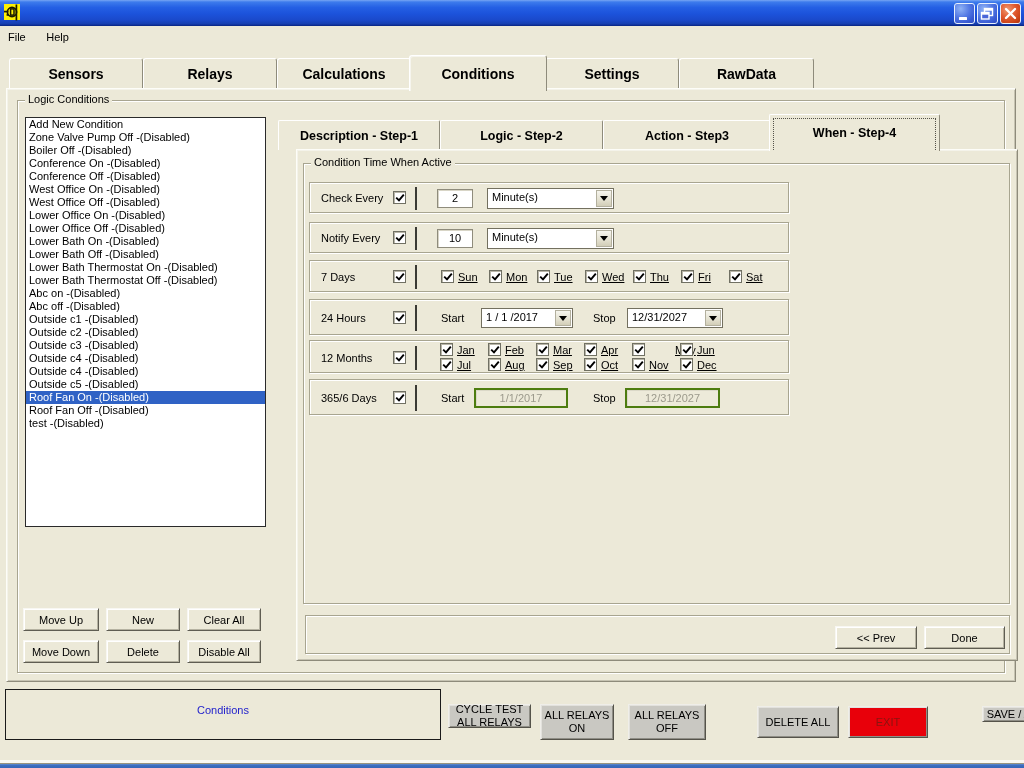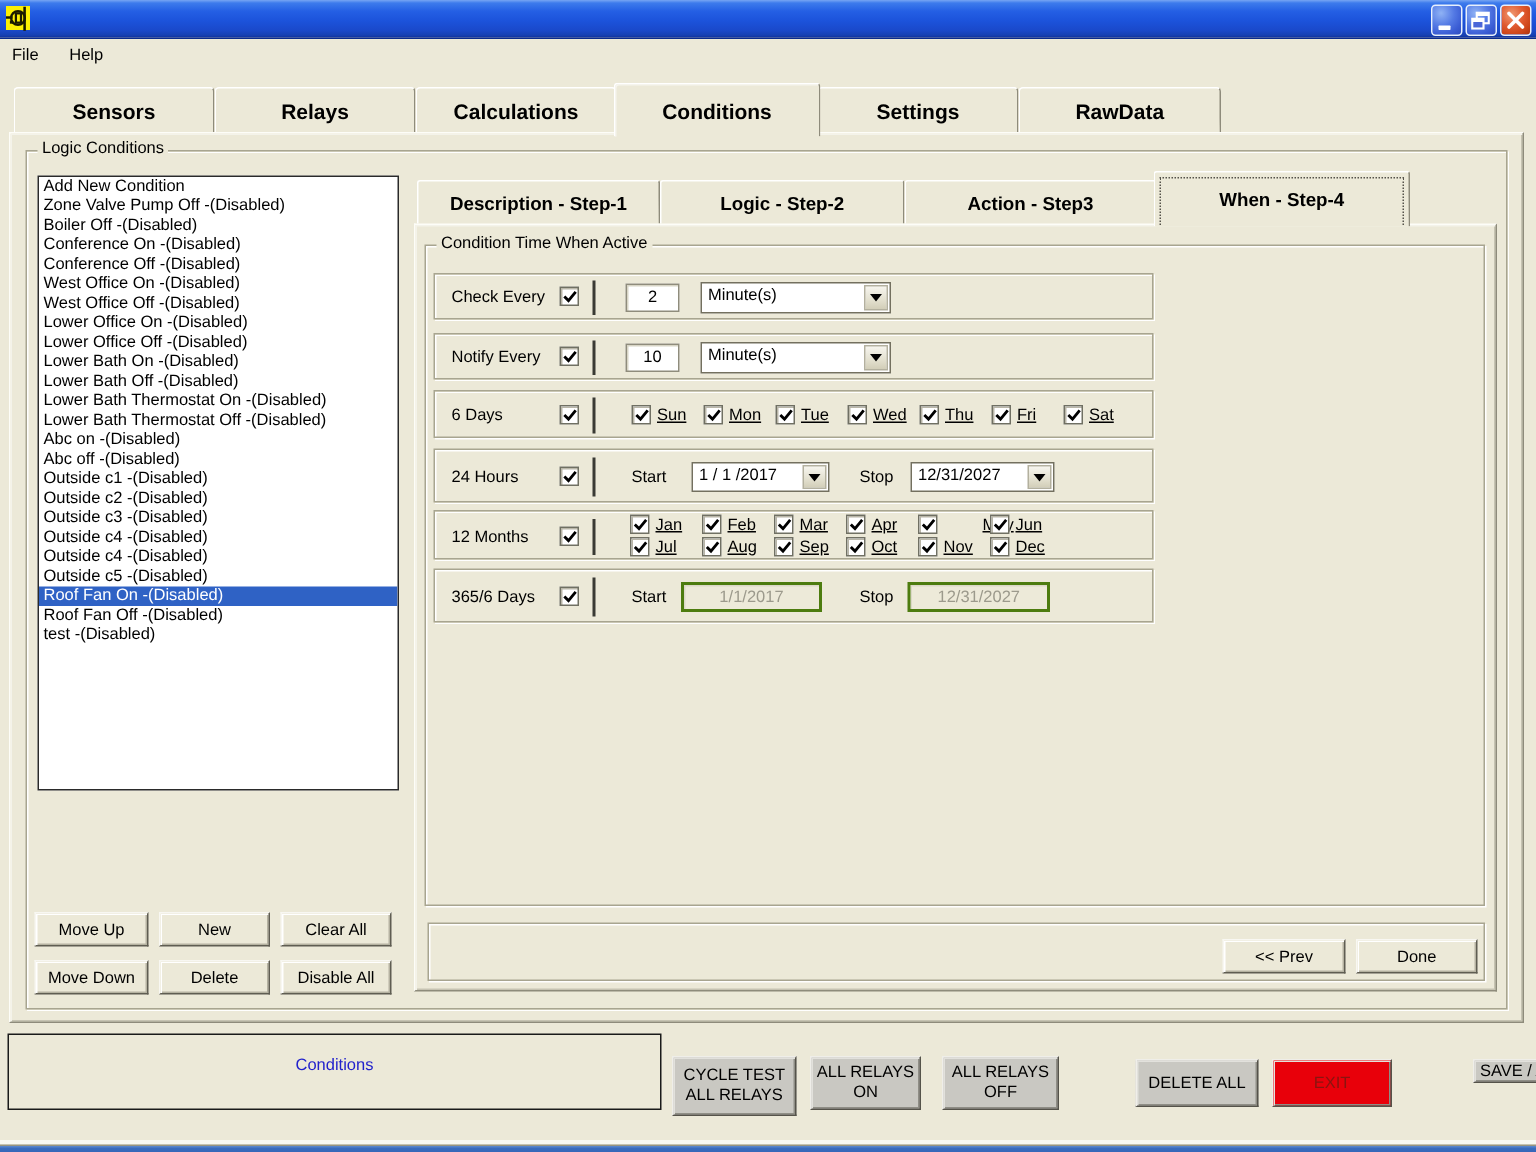--- a/index.html
+++ b/index.html
@@ -49,21 +49,21 @@
   .listbox { position:absolute; left:18px; top:28px; width:241px; height:410px; background:#FFFFFF;
     border:1px solid #2A2A2A; overflow:hidden; }
   .list-item { height:13px; line-height:13px; font-size:11px; color:#000; padding-left:3px; white-space:nowrap; }
   .list-item.selected { background:#2F62C5; color:#FFFFFF; }
 
   
   .step-tab { position:absolute; background:#ECE9D8; border:1px solid; border-color:#FFFFFF #8E8B7B #8E8B7B #FFFFFF;
     border-bottom:none; border-radius:2px 2px 0 0; display:flex; align-items:center; justify-content:center;
     font-size:12.5px; font-weight:bold; color:#000; }
   .step-tab .focus-rect { position:absolute; left:3px; top:3px; right:3px; bottom:1px; border:1px dotted #55534A; border-bottom:none; }
-  .step-page { position:absolute; background:#ECE9D8; z-index:4; }
+  .step-page { position:absolute; background:#ECE9D8; z-index:4;margin-left:20px; }
 
   
   .row { position:absolute; left:12px; width:480px; }
   .row-label { position:absolute; font-size:11px; color:#000; white-space:nowrap; }
   .cb { position:absolute; width:13px; height:13px; background:#FFFFFF; border:1px solid #707063;
     box-shadow:inset 1px 1px 0 #B9B6A8; }
   .cb svg { position:absolute; left:1px; top:1px; }
   .cb-label { position:absolute; font-size:11px; color:#000; white-space:nowrap;text-decoration:underline; }
   .vsep { position:absolute; width:2px; background:#3A3A34; }
   .tinput { position:absolute; background:#FFFFFF; border:1px solid #8F8C7C; box-shadow:inset 1px 1px 0 #D8D5C6;
@@ -213,21 +213,21 @@
         <span class="tinput" style="left:127px; top:6px; width:36px; height:19px;">10</span>
         <span class="combo" style="left:177px; top:5px; width:127px; height:21px;">
           <span class="combo-text">Minute(s)</span>
           <span class="combo-btn">
               <span class="arrow-down"></span>
             </span>
         </span>
       </div>
 
       <div class="row groove" style="top:110px; height:32px;">
-        <span class="row-label" style="left:11px; top:10px;">6 Days</span>
+        <span class="row-label" style="left:11px; top:10px;">7 Days</span>
         <span class="cb checked" style="left:83px; top:9px;">
             <svg width="10" height="10">
               <path d="M1.2 4.6 L4 7.4 L8.8 1.6" stroke="#000" stroke-width="1.9" fill="none"></path>
             </svg>
           </span>
         <span class="vsep" style="left:105px; top:4px; height:24px;"></span>
         <span class="checks-row" id="dayChecks" style="left:131px; top:9px;">
             <span class="cb checked" style="left: 0px; top: 0px;">
               <svg width="10" height="10">
                 <path d="M1.2 4.6 L4 7.4 L8.8 1.6" stroke="#000" stroke-width="1.9" fill="none"></path>
@@ -407,21 +407,21 @@
       <div class="step-tab selected" style="left: 762px; width: 171px; top: 25px; height: 37px; z-index: 6;">
         <span class="focus-rect"></span>
         <span style="position: relative;">When - Step-4</span>
       </div>
     </div>
 
   <div class="status-box">
     <span class="status-text">Conditions</span>
   </div>
 
-  <div class="btn-gray" style="left:448px; top:704px; width:83px; height:40px;">
+  <div class="btn-gray" style="left:448px; top:704px; width:83px; height:24px;">
     <span>CYCLE TEST</span>
     <span>ALL RELAYS</span>
   </div>
   <div class="btn-gray" style="left:540px; top:704px; width:74px; height:36px;">
     <span>ALL RELAYS</span>
     <span>ON</span>
   </div>
   <div class="btn-gray" style="left:628px; top:704px; width:78px; height:36px;">
     <span>ALL RELAYS</span>
     <span>OFF</span>

